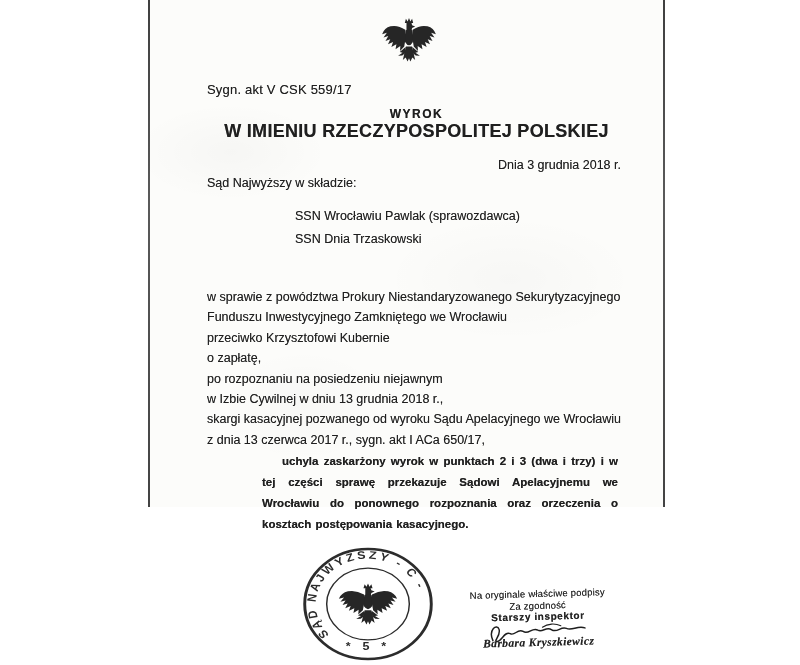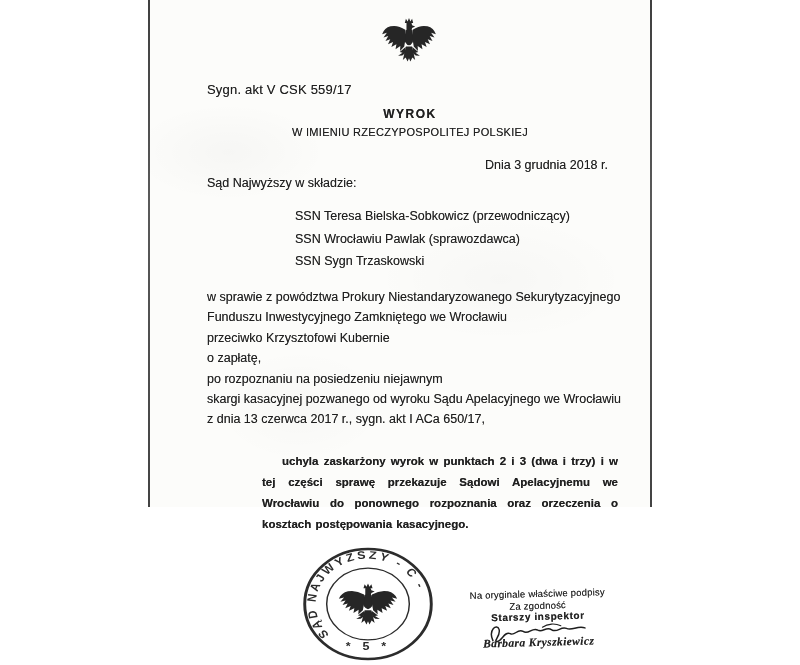--- a/index.html
+++ b/index.html
@@ -21,20 +21,21 @@
     position: absolute;
     left: 148px;
     top: 0;
     width: 504px;
     height: 507px;
     background:
       radial-gradient(ellipse 140px 70px at 16% 30%, rgba(0,0,0,0.022), transparent 70%),
       radial-gradient(ellipse 180px 90px at 70% 55%, rgba(0,0,0,0.018), transparent 70%),
       radial-gradient(ellipse 120px 80px at 30% 80%, rgba(0,0,0,0.02), transparent 70%),
       #fcfcfa;
+    padding-left: 13px;
   }
   .page-edge {
     position: absolute;
     top: 0;
     bottom: 0;
     width: 2px;
     background: linear-gradient(to bottom, #3f3f3f, #5a5a5a 40%, #434343);
   }
   .edge-left  { left: 0; }
   .edge-right { right: 0; }
@@ -47,23 +48,22 @@
   .sygn { left: 59px; top: 82px; font-size: 13px; letter-spacing: 0.2px; }
 
   .heading { position: absolute; left: 60px; right: 40px; top: 107px; text-align: center; }
   .title {
     font-size: 12px;
     font-weight: bold;
     letter-spacing: 1.5px;
     text-shadow: 0 0 0.6px rgba(20,20,20,0.7);
   }
   .subtitle {
-    margin-top: 5px;
-    font-size: 11px;
-    font-weight: normal;
+    font-size: 18px;
+    font-weight: bold;
     letter-spacing: 0.3px;
     text-shadow: 0 0 0.5px rgba(20,20,20,0.6);
   }
 
   .dateline { right: 44px; top: 158px; font-size: 12.5px; }
 
   .panel-intro { left: 59px; top: 176px; font-size: 12.5px; }
 
   .judges { position: absolute; left: 147px; top: 205px; font-size: 12.5px; line-height: 22.6px; }
   .judges div { text-shadow: 0 0 0.5px rgba(25,25,25,0.55); }
@@ -153,31 +153,31 @@
     <div class="heading">
       <div class="title">WYROK</div>
       <div class="subtitle">W IMIENIU RZECZYPOSPOLITEJ POLSKIEJ</div>
     </div>
 
     <div class="txt dateline">Dnia 3 grudnia 2018 r.</div>
 
     <div class="txt panel-intro">Sąd Najwyższy w składzie:</div>
 
     <div class="judges">
-      <div>SSN Teresa Bielska-Sobkowicz (przewodniczący)</div>
       <div>SSN Wrocławiu Pawlak (sprawozdawca)</div>
-      <div>SSN Sygn Trzaskowski</div>
+      <div>SSN Dnia Trzaskowski</div>
     </div>
 
     <div class="case-lines">
       <div>w sprawie z powództwa Prokury Niestandaryzowanego Sekurytyzacyjnego</div>
       <div>Funduszu Inwestycyjnego Zamkniętego we Wrocławiu</div>
       <div>przeciwko Krzysztofowi Kubernie</div>
       <div>o zapłatę,</div>
       <div>po rozpoznaniu na posiedzeniu niejawnym</div>
+      <div>w Izbie Cywilnej w dniu 13 grudnia 2018 r.,</div>
       <div>skargi kasacyjnej pozwanego od wyroku Sądu Apelacyjnego we Wrocławiu</div>
       <div>z dnia 13 czerwca 2017 r., sygn. akt I ACa 650/17,</div>
     </div>
 
     <div class="ruling">uchyla zaskarżony wyrok w punktach 2 i 3 (dwa i trzy) i w tej części sprawę przekazuje Sądowi Apelacyjnemu we Wrocławiu do ponownego rozpoznania oraz orzeczenia o kosztach postępowania kasacyjnego.</div>
 
     <div class="stamp">
       <svg viewBox="0 0 130 130" preserveAspectRatio="none" aria-hidden="true">
         <circle cx="65" cy="65" r="60.5" fill="none" stroke="#2c2c2c" stroke-width="2.8"></circle>
         <circle cx="65" cy="65" r="39.5" fill="none" stroke="#2c2c2c" stroke-width="1.4"></circle>

